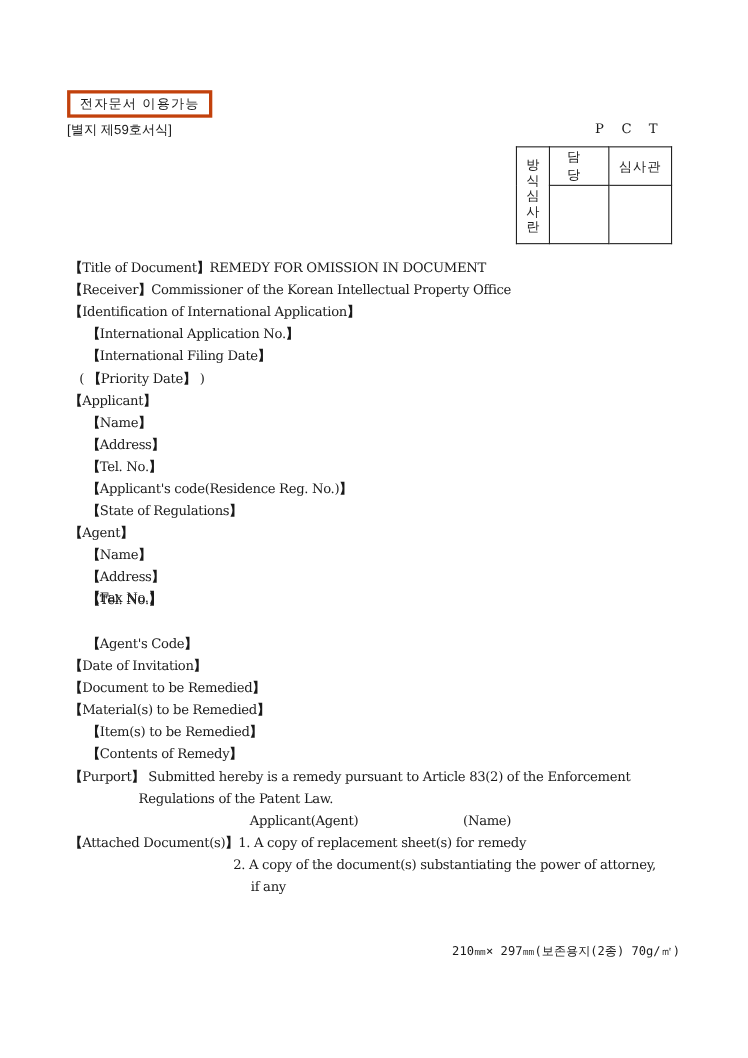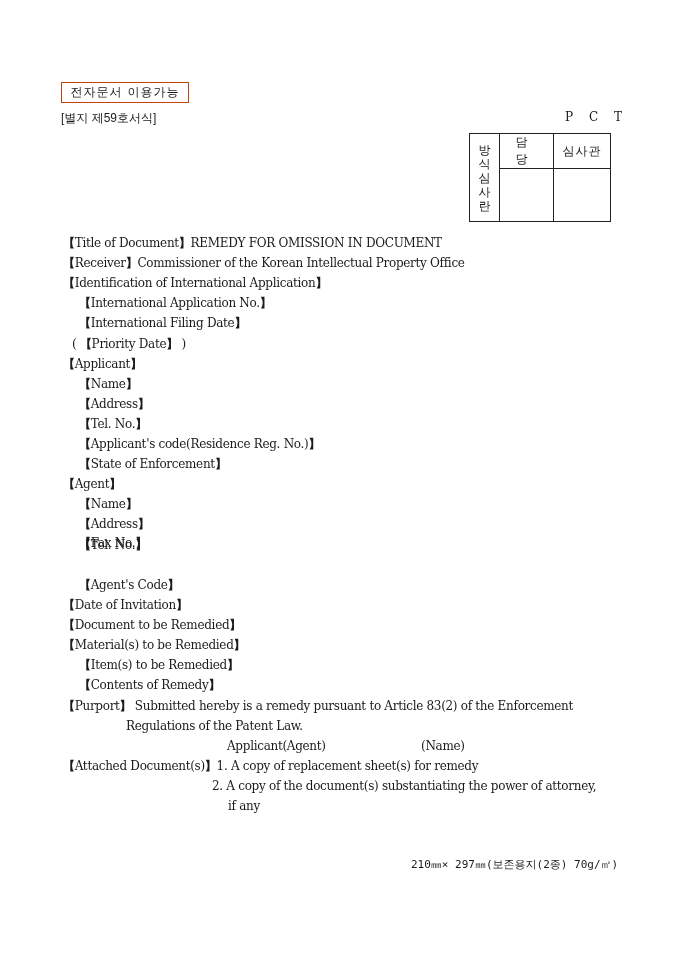--- a/index.html
+++ b/index.html
@@ -4,25 +4,25 @@
 <style>
   html, body { margin: 0; padding: 0; background: #ffffff; }
   body {
     width: 680px; height: 962px; position: relative; overflow: hidden;
     font-family: "DejaVu Serif", "Liberation Serif", serif;
     color: #1a1a1a;
   }
   .abs { position: absolute; white-space: nowrap; }
   .stamp-box {
     left: 61px; top: 82px; width: 126px; height: 19px;
-    border: 1px solid #c2410c; font-family: "DejaVu Sans", sans-serif;
+    border: 3px solid #c2410c; font-family: "DejaVu Sans", sans-serif;
     font-size: 12px; line-height: 19px; text-align: center; letter-spacing: 1px;
   }
   .form-no { left: 61px; top: 110px; font-family: Liberation Sans, sans-serif; font-size: 12px; }
-  .pct { left: 565px; top: 110px; font-size: 12px; letter-spacing: 6px; }
+  .pct { left: 541px; top: 110px; font-size: 12px; letter-spacing: 6px; }
   table.review {
     position: absolute; left: 469px; top: 133px; border-collapse: collapse;
     font-family: "DejaVu Sans", sans-serif; font-size: 12px;
   }
   table.review td { border: 1px solid #222; padding: 0; text-align: center; vertical-align: middle; }
   .rv-side { width: 29px; height: 73px; line-height: 14px; }
   .rv-h1 { width: 53px; height: 20px; letter-spacing: 10px; }
   .rv-h2 { width: 56px; height: 20px; letter-spacing: 1px; }
   .rv-body { height: 52px; }
   .line { position: absolute; left: 63px; font-size: 12px; line-height: 20px; white-space: nowrap; letter-spacing: -0.3px; }
@@ -63,21 +63,21 @@
     <div class="line" style="top: 253.1px;"><span class="br">【</span><span>Receiver</span><span class="br">】</span><span>Commissioner of the Korean Intellectual Property Office</span></div>
     <div class="line" style="top: 273.2px;"><span class="br">【</span><span>Identification of International Application</span><span class="br">】</span></div>
     <div class="line ind" style="top: 293.3px;"><span class="br">【</span><span>International Application No.</span><span class="br">】</span></div>
     <div class="line ind" style="top: 313.4px;"><span class="br">【</span><span>International Filing Date</span><span class="br">】</span></div>
     <div class="line ind2" style="top: 333.5px;">( <span class="br">【</span><span>Priority Date</span><span class="br">】</span> )</div>
     <div class="line" style="top: 353.6px;"><span class="br">【</span><span>Applicant</span><span class="br">】</span></div>
     <div class="line ind" style="top: 373.7px;"><span class="br">【</span><span>Name</span><span class="br">】</span></div>
     <div class="line ind" style="top: 393.8px;"><span class="br">【</span><span>Address</span><span class="br">】</span></div>
     <div class="line ind" style="top: 413.9px;"><span class="br">【</span><span>Tel. No.</span><span class="br">】</span></div>
     <div class="line ind" style="top: 434px;"><span class="br">【</span><span>Applicant's code(Residence Reg. No.)</span><span class="br">】</span></div>
-    <div class="line ind" style="top: 454.1px;"><span class="br">【</span><span>State of Enforcement</span><span class="br">】</span></div>
+    <div class="line ind" style="top: 454.1px;"><span class="br">【</span><span>State of Regulations</span><span class="br">】</span></div>
     <div class="line" style="top: 474.2px;"><span class="br">【</span><span>Agent</span><span class="br">】</span></div>
     <div class="line ind" style="top: 494.3px;"><span class="br">【</span><span>Name</span><span class="br">】</span></div>
     <div class="line ind" style="top: 514.4px;"><span class="br">【</span><span>Address</span><span class="br">】</span></div>
     <div class="line ind" style="top: 534.5px;"><span class="br">【</span><span>Tel. No.</span><span class="br">】</span></div>
     <div class="line ind" style="top: 533px;"><span class="br">【</span><span>Fax No.</span><span class="br">】</span></div>
     <div class="line ind" style="top: 574.7px;"><span class="br">【</span><span>Agent's Code</span><span class="br">】</span></div>
     <div class="line" style="top: 594.8px;"><span class="br">【</span><span>Date of Invitation</span><span class="br">】</span></div>
     <div class="line" style="top: 614.9px;"><span class="br">【</span><span>Document to be Remedied</span><span class="br">】</span></div>
     <div class="line" style="top: 635px;"><span class="br">【</span><span>Material(s) to be Remedied</span><span class="br">】</span></div>
     <div class="line ind" style="top: 655.1px;"><span class="br">【</span><span>Item(s) to be Remedied</span><span class="br">】</span></div>

